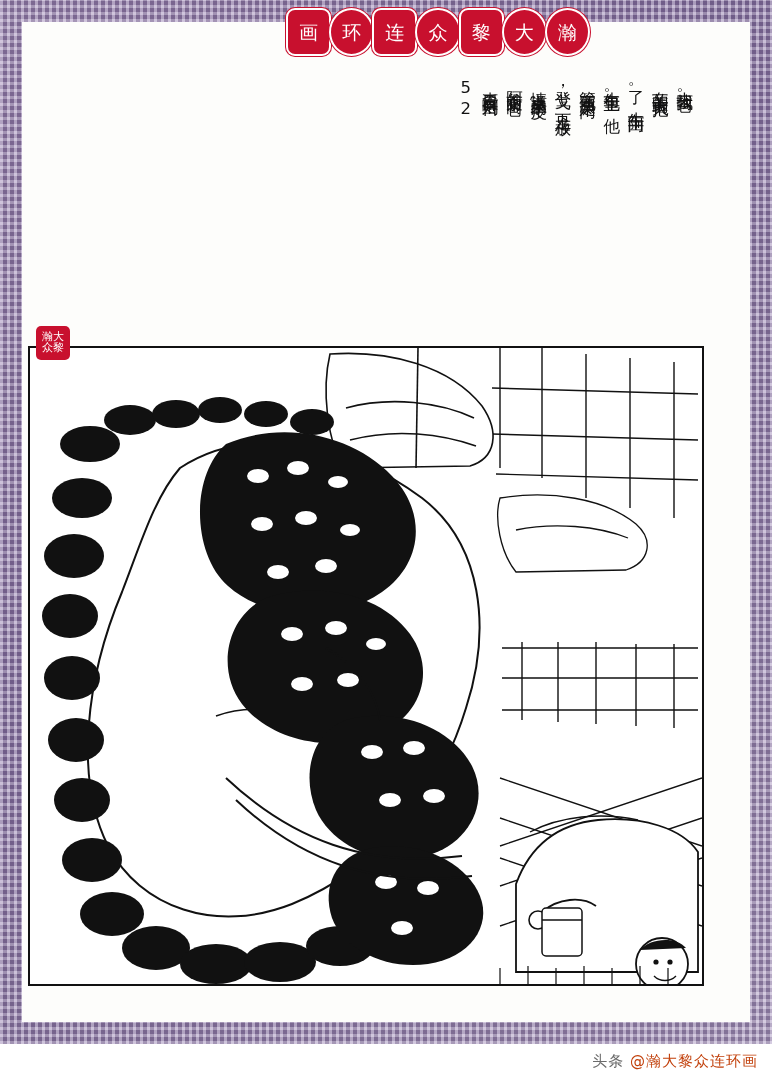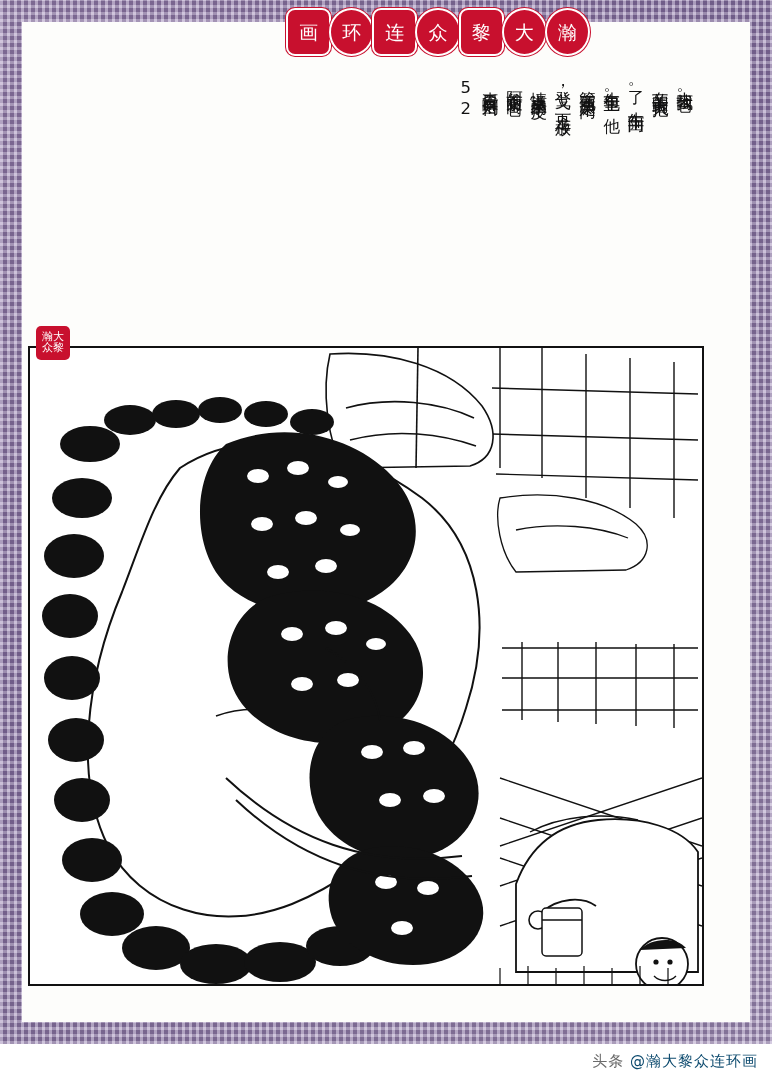--- a/index.html
+++ b/index.html
@@ -162,21 +162,21 @@
   }
   .wm {
     position: absolute;
     right: 14px;
     top: 8px;
     font-family: "DejaVu Sans", sans-serif;
     font-size: 15px;
     color: #6b6b6b;
     letter-spacing: 1px;
   }
-  .wm .at { color: #0c4a6e; text-align: right; }
+  .wm .at { color: #c2410c; text-align: right; }
 </style>
 </head>
 <body>
 
 <div class="page">
 
   <div class="border-frame">
     <div class="border-inner"></div>
     <div class="paper"></div>
   </div>

